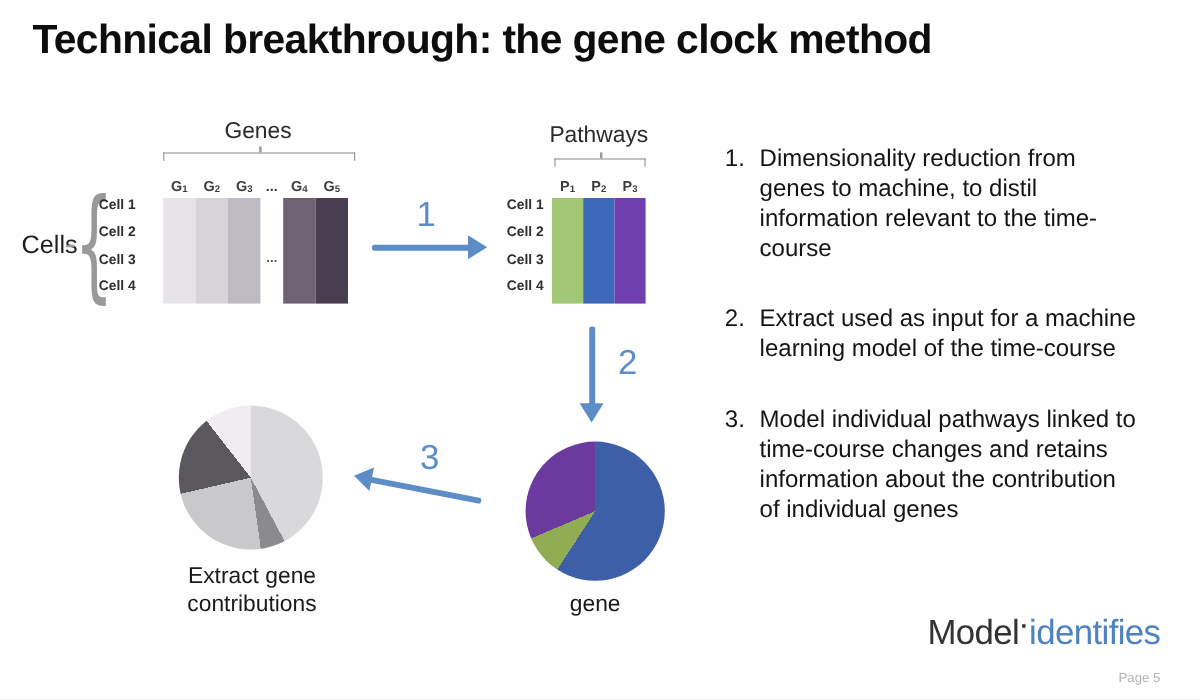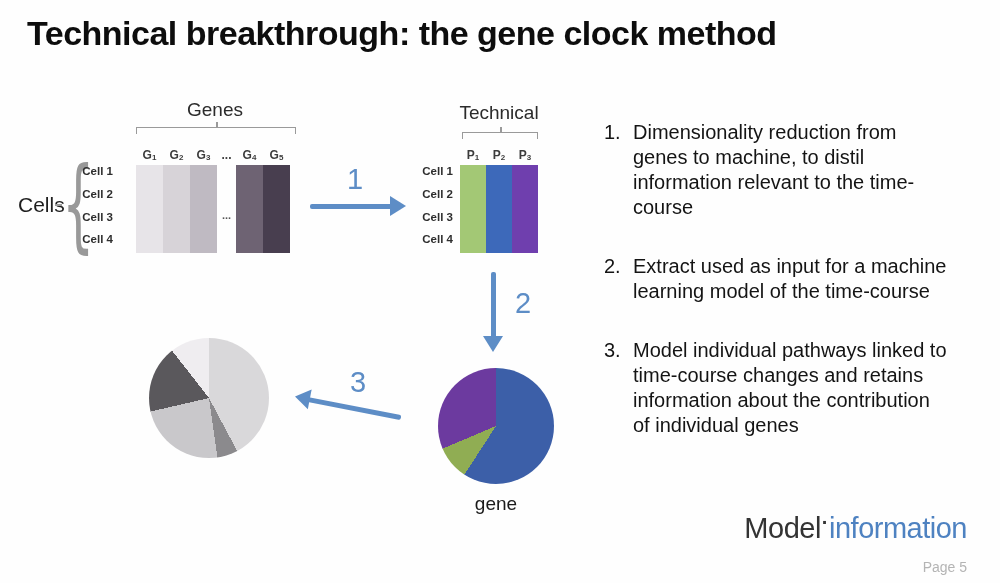--- a/index.html
+++ b/index.html
@@ -62,21 +62,21 @@
   
   .steps{position:absolute;left:604px;top:120px;width:348px;}
   .step{display:flex;margin-bottom:34px;font-size:20px;line-height:25px;color:#141414;}
   .step-num{width:29px;flex:none;}
   .step-text{flex:1;}
   
   .logo{position:absolute;right:33px;top:512px;font-size:29px;letter-spacing:-0.5px;white-space:nowrap;}
   .logo-shift{color:#333333;}
   .logo-dot{color:#333333;font-size:20px;position:relative;top:-9px;margin:0 1px;font-weight:bold;}
   .logo-bio{color:#4e82c1;}
-  .page-num{position:absolute;right:33px;top:559px;font-size:14px;color:#b4b4b4;}
+  .page-num{position:absolute;right:33px;top:559px;font-size:11px;color:#b4b4b4;}
 </style>
 </head>
 <body>
 
 <div class="slide">
 
   <div class="title">Technical breakthrough: the gene clock method</div>
 
   <div class="mx-title" style="left:163px;top:99px;width:104px">Genes</div>
   <div class="obracket" style="left:136px;top:127px;width:158px"></div>
@@ -124,21 +124,21 @@
       </div>
       <div class="mcol">
         <div class="mcol-label">
           <span>G</span>
           <sub>5</sub>
         </div>
         <div class="swatch" style="background: rgb(72, 62, 79);"></div>
       </div>
     </div>
 
-  <div class="mx-title" style="left:447px;top:102px;width:104px">Technical</div>
+  <div class="mx-title" style="left:447px;top:102px;width:104px">Pathways</div>
   <div class="obracket" style="left:462px;top:132px;width:74px"></div>
   <div class="row-labels" id="pathways-rows" style="left:413px;top:160px;width:40px">
       <div class="row-label">Cell 1</div>
       <div class="row-label">Cell 2</div>
       <div class="row-label">Cell 3</div>
       <div class="row-label">Cell 4</div>
     </div>
   <div class="matrix pathways" id="pathways-matrix" style="left:460px;top:143px">
       <div class="mcol">
         <div class="mcol-label">
@@ -176,34 +176,38 @@
     <div class="shaft-h"></div>
   </div>
   <div class="arrow-num" style="left:350px;top:366px">3</div>
 
   <div class="pie" style="left: 438px; top: 368px; width: 116px; height: 116px; background: conic-gradient(rgb(60, 95, 168) 0deg, rgb(60, 95, 168) 213deg, rgb(144, 173, 83) 213deg, rgb(144, 173, 83) 247deg, rgb(108, 58, 159) 247deg, rgb(108, 58, 159) 360deg);"></div>
   <div class="pie-caption" style="left:430px;top:492px;width:132px">
     <div>gene</div>
   </div>
 
   <div class="pie" style="left: 149px; top: 338px; width: 120px; height: 120px; background: conic-gradient(rgb(217, 216, 218) 0deg, rgb(217, 216, 218) 152deg, rgb(139, 138, 141) 152deg, rgb(139, 138, 141) 172deg, rgb(201, 200, 203) 172deg, rgb(201, 200, 203) 257deg, rgb(90, 88, 92) 257deg, rgb(90, 88, 92) 322deg, rgb(239, 237, 240) 322deg, rgb(239, 237, 240) 360deg);"></div>
+  <div class="pie-caption" style="left:120px;top:469px;width:180px">
+    <div>Extract gene</div>
+    <div>contributions</div>
+  </div>
 
   <div class="steps" id="steps">
       <div class="step">
         <div class="step-num">1.</div>
         <div class="step-text">Dimensionality reduction from genes to machine, to distil information relevant to the time-course</div>
       </div>
       <div class="step">
         <div class="step-num">2.</div>
         <div class="step-text">Extract used as input for a machine learning model of the time-course</div>
       </div>
       <div class="step">
         <div class="step-num">3.</div>
         <div class="step-text">Model individual pathways linked to time-course changes and retains information about the contribution of individual genes</div>
       </div>
     </div>
 
   <div class="logo">
-    <span class="logo-shift">Model</span><span class="logo-dot">·</span><span class="logo-bio">information</span>
+    <span class="logo-shift">Model</span><span class="logo-dot">·</span><span class="logo-bio">identifies</span>
   </div>
   <div class="page-num">Page 5</div>
 
 </div>
 
 </body></html>

